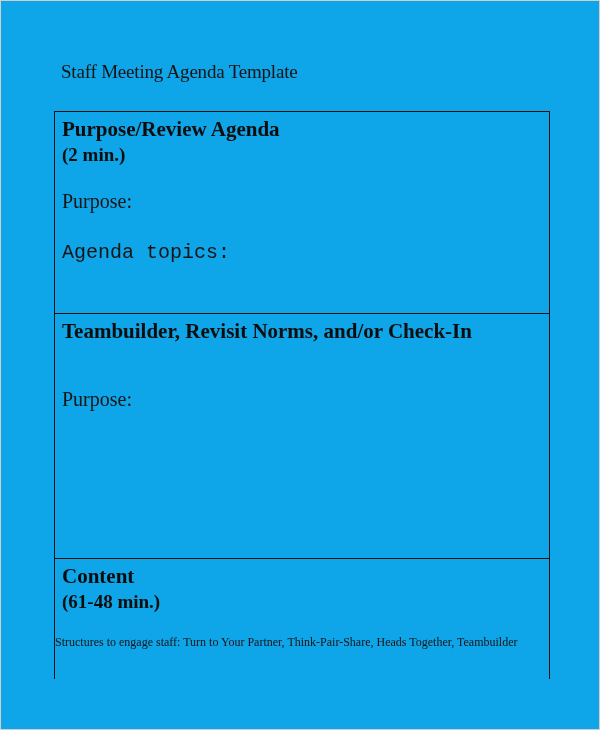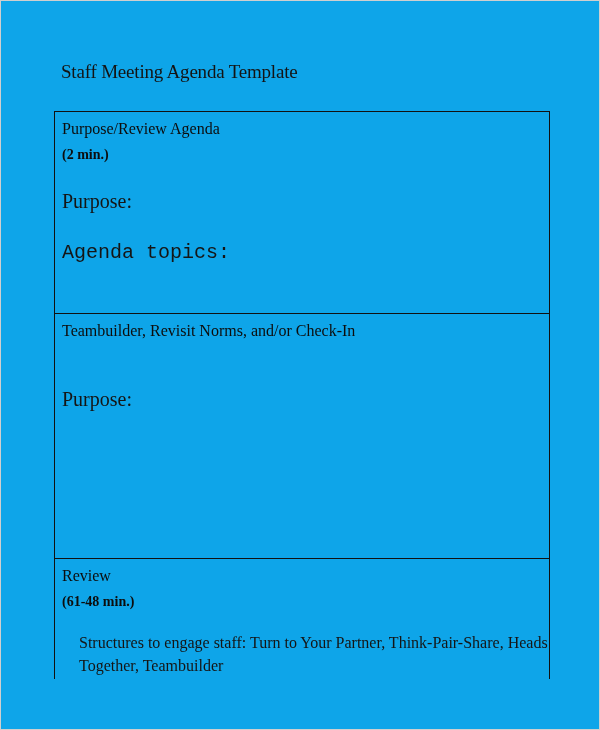--- a/index.html
+++ b/index.html
@@ -45,48 +45,48 @@
     .section {
       position: relative;
       border-bottom: 1.5px solid #111;
       box-sizing: border-box;
       padding: 4px 0 0 7px;
     }
     .section.s1 { height: 202px; }
     .section.s2 { height: 245px; }
     .section.s3 { height: 120px; border-bottom: none; }
     .sec-heading {
-      font-weight: normal;
-      font-size: 16px;
+      font-weight: bold;
+      font-size: 21px;
       line-height: 26px;
       color: #0d0d0d;
       white-space: nowrap;
     }
     .sec-time {
       font-weight: bold;
-      font-size: 14px;
+      font-size: 19px;
       line-height: 26px;
       color: #0d0d0d;
       white-space: nowrap;
     }
     .field-label {
       font-size: 20px;
       line-height: 22px;
       color: #151515;
       white-space: nowrap;
     }
     .s1 .f1 { position: absolute; left: 7px; top: 78px; }
     .s1 .f2 { position: absolute; left: 7px; top: 130px; font-family: Liberation Mono, monospace; }
     .s2 .f1 { position: absolute; left: 7px; top: 74px; }
     .s3 .body-text {
       position: absolute;
-      left: 24px;
+      left: 0;
       top: 72px;
       width: 470px;
-      font-size: 16px;
+      font-size: 12px;
       line-height: 23px;
       color: #151515;
     }
   </style>
 </head>
 <body>
 
 <div class="page">
   <div class="doc-title">Staff Meeting Agenda Template</div>
 
@@ -98,19 +98,19 @@
       <div class="field-label f1">Purpose:</div>
       <div class="field-label f2">Agenda topics:</div>
     </div>
 
     <div class="section s2">
       <div class="sec-heading">Teambuilder, Revisit Norms, and/or Check-In</div>
       <div class="field-label f1">Purpose:</div>
     </div>
 
     <div class="section s3">
-      <div class="sec-heading">Review</div>
+      <div class="sec-heading">Content</div>
       <div class="sec-time">(61-48 min.)</div>
       <div class="body-text">Structures to engage staff:  Turn to Your Partner, Think-Pair-Share, Heads Together, Teambuilder</div>
     </div>
 
   </div>
 </div>
 
 </body></html>

